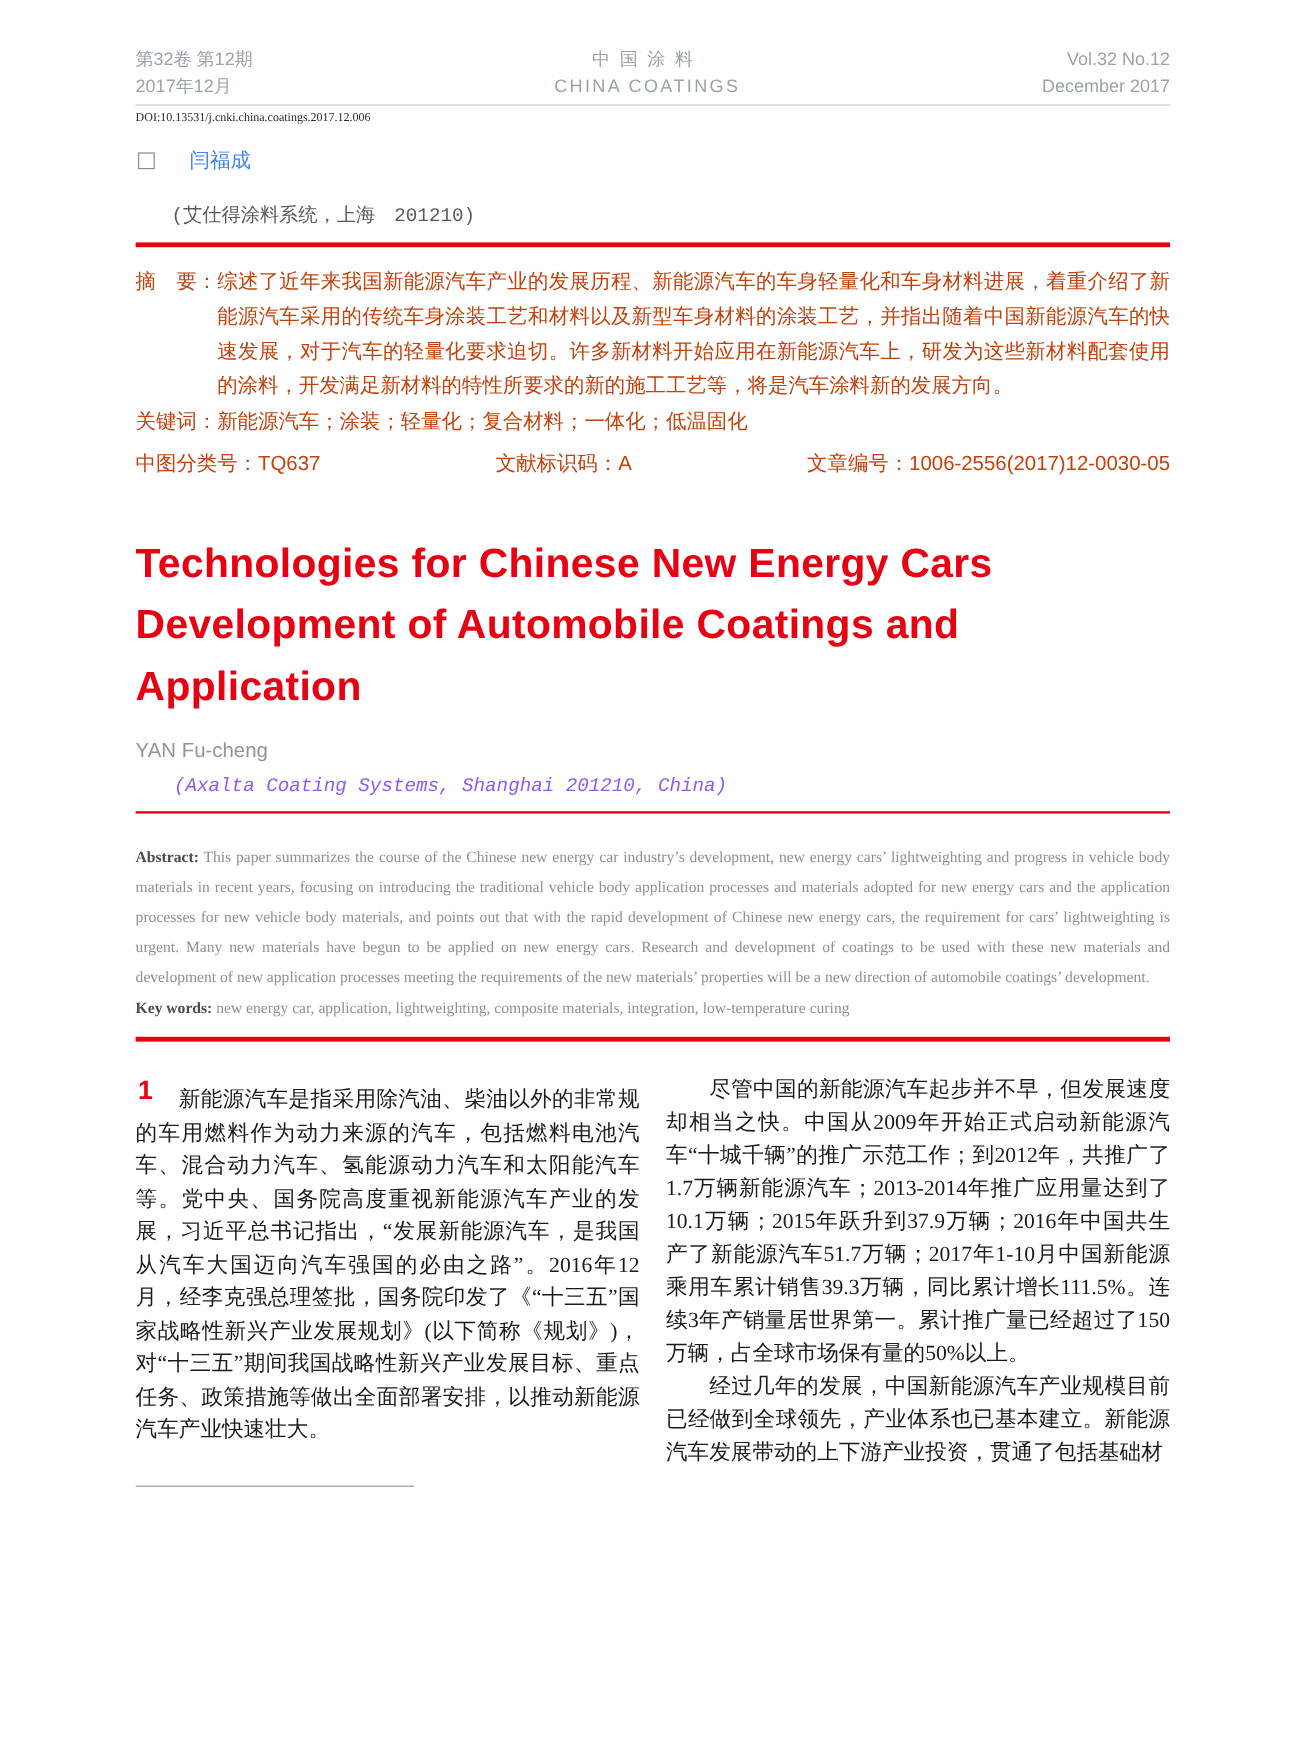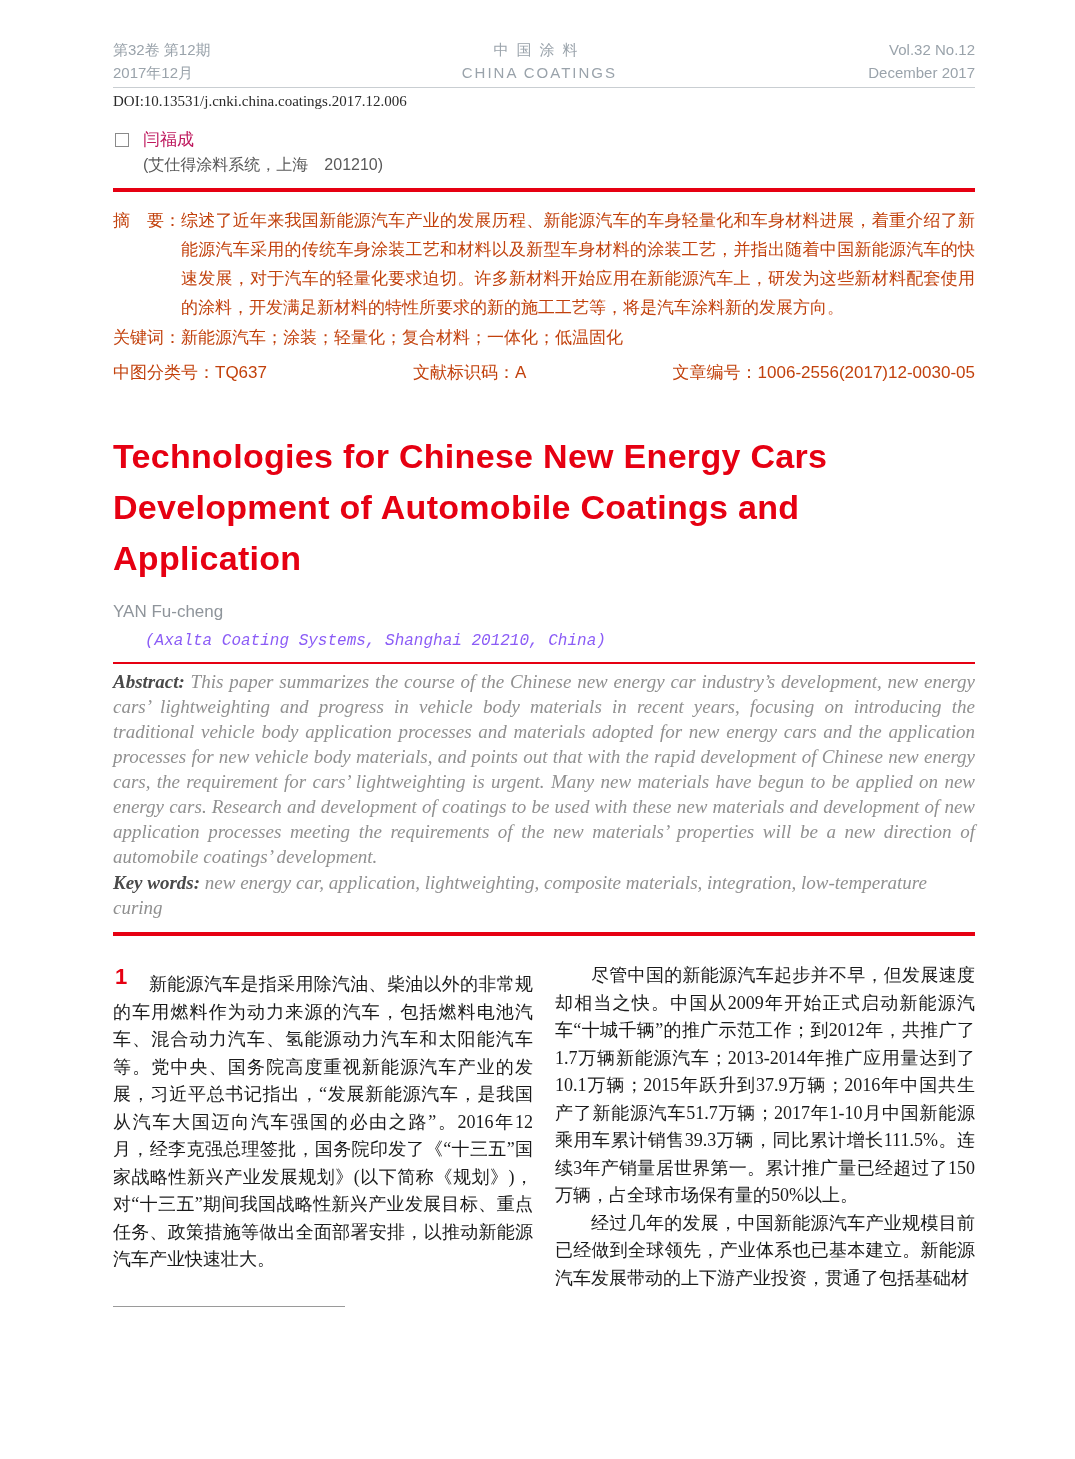--- a/index.html
+++ b/index.html
@@ -24,53 +24,54 @@
     line-height: 23px;
   }
   .jheader .hcol { white-space: nowrap; }
   .jheader .hcenter { text-align: center; letter-spacing: 2px; }
   .jheader .hcenter .cn { letter-spacing: 8px; }
   .jheader .hright { text-align: right; }
   .header-rule { border-bottom: 1px solid #c9ced2; margin-top: 3px; }
   .doi {
     font-family: "Liberation Serif", serif;
     color: #2a2a2a;
-    font-size: 15px;
+    font-size: 10px;
     padding-top: 5px;
   }
 
   
   .title-cn {
     margin-top: 30px;
     max-width: 835px;
     color: #e60012;
     font-size: 48px;
     line-height: 60px;
     font-weight: 800;
     letter-spacing: 0px;
   }
   .author-row {
     margin-top: 18px;
     font-size: 17px;
-    color: #be185d;
+    color: #3b82f6;
     display: flex;
     align-items: center;
-    gap: 14px;
+    gap: 29px;
   }
   .author-marker {
     display: inline-block;
     width: 14px; height: 14px;
     border: 1.5px solid #8a8a8a;
     margin-left: 2px;
   }
   .affiliation-cn {
-    margin-top: 4px;
+    margin-top: 24px;
     margin-left: 30px;
     font-size: 16px;
     color: #5a5a5a;
+    font-family: Liberation Mono, monospace;
   }
   .red-rule { height: 4px; background: #e60012; margin-top: 12px; }
   .red-rule.thin { height: 2px; }
 
   
   .abstract-cn { margin-top: 14px; color: #c2410c; font-size: 17px; line-height: 29px; }
   .abs-flex { display: flex; }
   .abs-label { flex: 0 0 auto; white-space: nowrap; }
   .abs-body { flex: 1 1 auto; text-align: justify; }
   .kw-row { margin-top: 1px; }
@@ -94,27 +95,26 @@
     margin-top: 10px;
     font-family: Liberation Mono, monospace;
     font-style: italic;
     font-size: 16px;
     color: #8b5cf6;
     margin-left: 32px;
   }
 
   
   .abstract-en {
-    margin-top: 5px;
+    margin-top: 23px;
     font-family: "Liberation Serif", serif;
     color: #909090;
-    font-size: 19px;
+    font-size: 13px;
     line-height: 25px;
     text-align: justify;
-    font-style: italic;
   }
   .abstract-en .en-label { font-weight: bold; color: #4a4a4a; }
   .kw-en { margin-top: 1px; text-align: left; }
 
   
   .columns {
     display: flex;
     gap: 22px;
     margin-top: 26px;
   }

